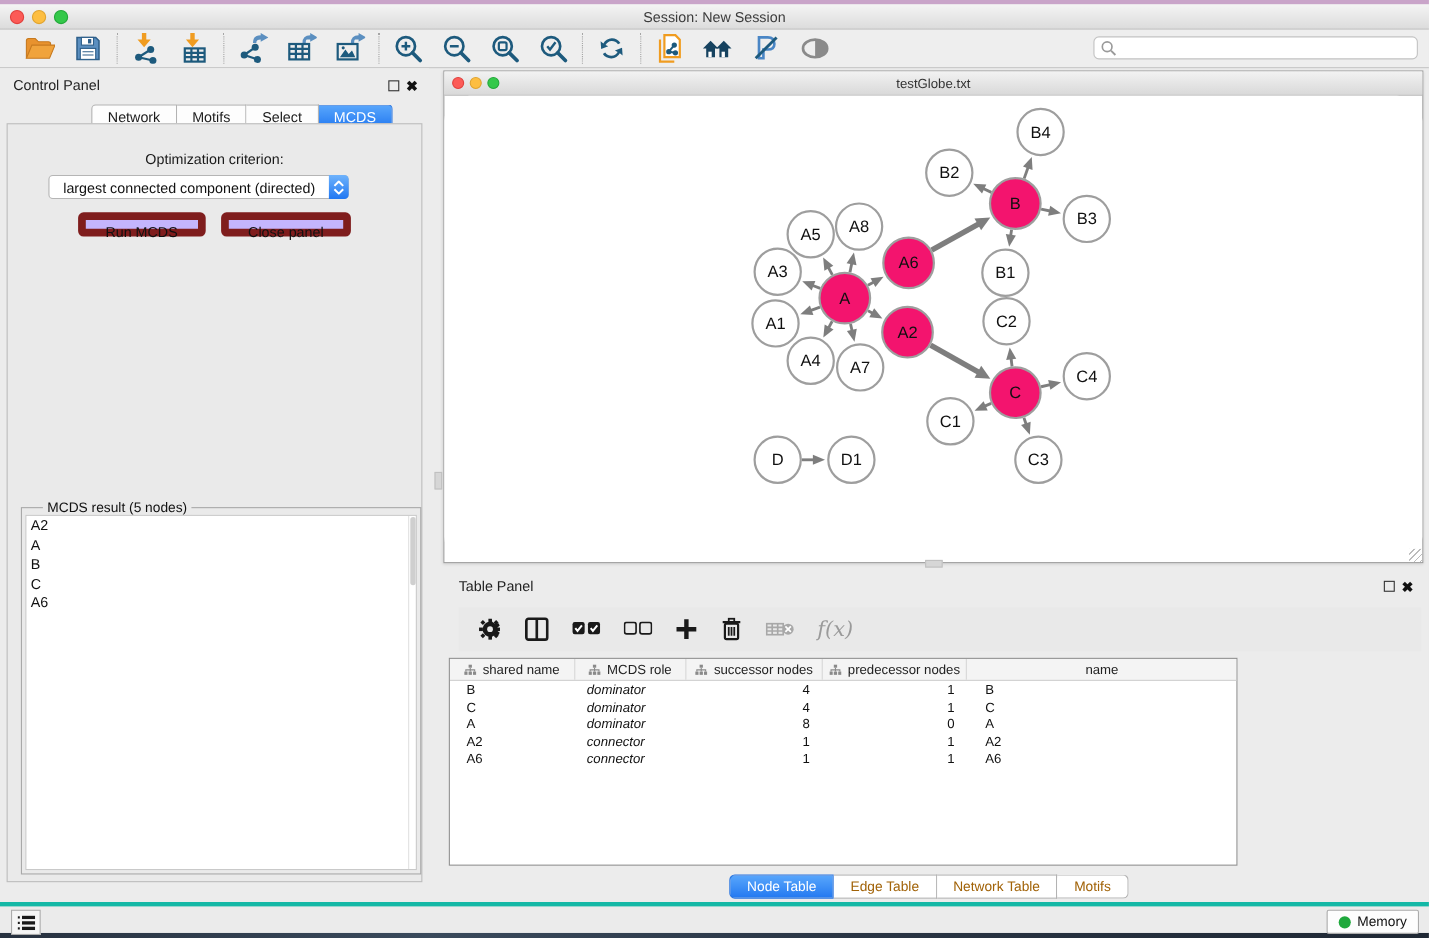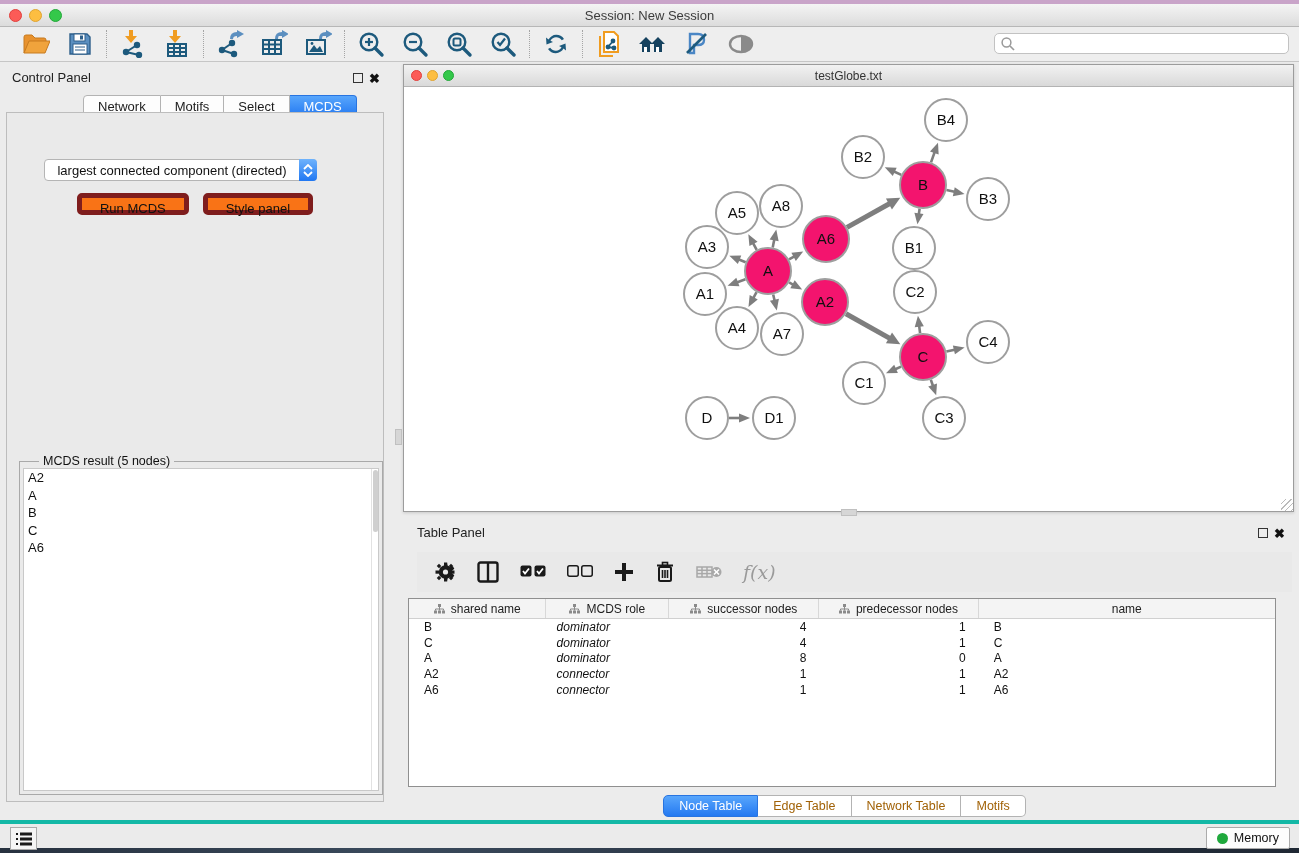--- a/index.html
+++ b/index.html
@@ -38,21 +38,21 @@
   #cp-tabs { position:absolute; left:83px; top:33px; display:flex; height:22px; }
   .cp-tab { border:1px solid #b3b3b3; border-left:none; background:#fdfdfd; font-size:13px; color:#1c1c1c; display:flex; align-items:center; justify-content:center; padding:0 14px; }
   .cp-tab:first-child { border-left:1px solid #b3b3b3; border-radius:4px 0 0 4px; }
   .cp-tab.active { background:linear-gradient(#58a6fc,#2479f1); border-color:#2874e0; color:#fff; border-radius:0 4px 4px 0; }
   #cp-body { position:absolute; left:6px; top:50px; width:378px; height:690px; border:1px solid #bdbdbd; background:#eaeaea; }
   #opt-label { position:absolute; left:0; top:24px; width:100%; text-align:center; font-size:13px; color:#1a1a1a; }
   #opt-dropdown { position:absolute; left:37px; top:46px; width:273px; height:22px; background:#fff; border:1px solid #b5b5b5; border-radius:4px; display:flex; align-items:center; }
   #opt-dropdown-value { flex:1; text-align:center; font-size:13px; color:#111; }
   #opt-stepper { width:18px; height:22px; margin-right:-1px; border-radius:0 4px 4px 0; background:linear-gradient(#6fb3fc,#2077f2); display:flex; flex-direction:column; align-items:center; justify-content:center; gap:1px; }
   #cp-buttons { position:absolute; left:0; top:80px; width:100%; display:flex; justify-content:center; gap:14px; }
-  .cp-btn { background:#f97316; border:5px solid #7f1d1d; border-radius:5px; font-size:13px; color:#111; padding:3px 18px; height:22px; line-height:15px; }
+  .cp-btn { background:#c4b5fd; border:7px solid #7f1d1d; border-radius:5px; font-size:13px; color:#111; padding:3px 18px; height:22px; line-height:15px; }
   #mcds-group { position:absolute; left:12px; top:348px; width:364px; height:334px; border:1px solid #a9a9a9; }
   #mcds-group-title { position:absolute; left:19px; top:-8px; background:#eaeaea; padding:0 4px; font-size:12.5px; color:#111; }
   #mcds-list { position:absolute; left:3px; top:6px; right:3px; bottom:3px; background:#fff; border:1px solid #c9c9c9; overflow:hidden; }
   .result-item { font-size:13px; color:#111; padding:1px 0 1px 4px; line-height:15.5px; }
   #mcds-scrollbar { position:absolute; right:0px; top:0px; width:7px; height:100%; border-left:1px solid #e2e2e2; }
   #mcds-thumb { width:5px; height:62px; background:#cfcfcf; border-radius:3px; margin:1px auto; }
 
   
   #net-window { left:403px; top:64px; width:891px; height:448px; border:1px solid #9c9c9c; background:#fff; box-shadow:0 1px 3px rgba(0,0,0,0.15); }
   #net-titlebar { position:absolute; left:0; top:0; width:100%; height:22px; background:linear-gradient(#f2f2f2,#d9d9d9); border-bottom:1px solid #b3b3b3; }
@@ -69,21 +69,21 @@
   #handle-left { left:395px; top:429px; }
   #handle-bottom { left:841px; top:509px; }
 
   
   #table-panel { left:390px; top:516px; width:909px; height:304px; }
   #tp-title { position:absolute; left:27px; top:9px; font-size:13px; color:#222; }
   #tp-float { right:31px; top:12px; } #tp-close { right:14px; top:10px; }
   #tp-toolbar { position:absolute; left:27px; top:36px; width:875px; height:40px; background:#e9e9e9; display:flex; align-items:center; gap:21px; padding-left:17px; }
   .tp-btn { display:flex; align-items:center; justify-content:center; height:30px; }
   #fx-label { font-size:19px; font-style:italic; font-family:"DejaVu Serif", serif; color:#9a9a9a; }
-  #node-table { position:absolute; left:18px; top:82px; width:868px; height:189px; background:#fff; border:1px solid #8f8f8f; overflow:hidden; }
+  #node-table { position:absolute; left:18px; top:82px; width:717px; height:189px; background:#fff; border:1px solid #8f8f8f; overflow:hidden; }
   #nt-header { display:flex; height:20px; background:#f4f4f4; border-bottom:1px solid #d0d0d0; }
   .nt-th { display:flex; align-items:center; justify-content:center; gap:6px; font-size:12px; color:#222; border-right:1px solid #d8d8d8; }
   .nt-th:last-child { border-right:none; }
   .nt-row { display:flex; height:15.8px; align-items:center; }
   .nt-cell { font-size:12px; color:#111; white-space:nowrap; overflow:hidden; }
   .c0 { width:140px; padding-left:15px; } .c1 { width:125px; padding-left:10px;font-style:italic; }
   .c2 { width:153px; text-align:right; padding-right:13px; } .c3 { width:162px; text-align:right; padding-right:13px; }
   .c4 { width:302px; padding-left:15px; }
   .h0 { width:140px; } .h1 { width:125px; } .h2 { width:153px; } .h3 { width:162px; } .h4 { width:302px; }
   #tp-tabs { position:absolute; left:0; top:279px; width:100%; display:flex; justify-content:center; }
@@ -282,34 +282,35 @@
     <span class="panel-float" id="cp-float"></span>
     <span class="panel-close" id="cp-close">✖</span>
   </div>
   <div id="cp-tabs">
     <div class="cp-tab">Network</div>
     <div class="cp-tab">Motifs</div>
     <div class="cp-tab">Select</div>
     <div class="cp-tab active">MCDS</div>
   </div>
   <div id="cp-body">
+    <div id="opt-label">Optimization criterion:</div>
     <div id="opt-dropdown">
       <span id="opt-dropdown-value">largest connected component (directed)</span>
       <span id="opt-stepper">
         <svg width="10" height="6" viewBox="0 0 10 6">
             <path d="M1 5 L5 1 L9 5" fill="none" stroke="#fff" stroke-width="1.8"></path>
           </svg>
         <svg width="10" height="6" viewBox="0 0 10 6">
             <path d="M1 1 L5 5 L9 1" fill="none" stroke="#fff" stroke-width="1.8"></path>
           </svg>
       </span>
     </div>
     <div id="cp-buttons">
       <button class="cp-btn">Run MCDS</button>
-      <button class="cp-btn">Style panel</button>
+      <button class="cp-btn">Close panel</button>
     </div>
     <div id="mcds-group">
       <span id="mcds-group-title">MCDS result (5 nodes)</span>
       <div id="mcds-list">
         <div class="result-item">A2</div>
           <div class="result-item">A</div>
           <div class="result-item">B</div>
           <div class="result-item">C</div>
           <div class="result-item">A6</div>
           <div id="mcds-scrollbar">

